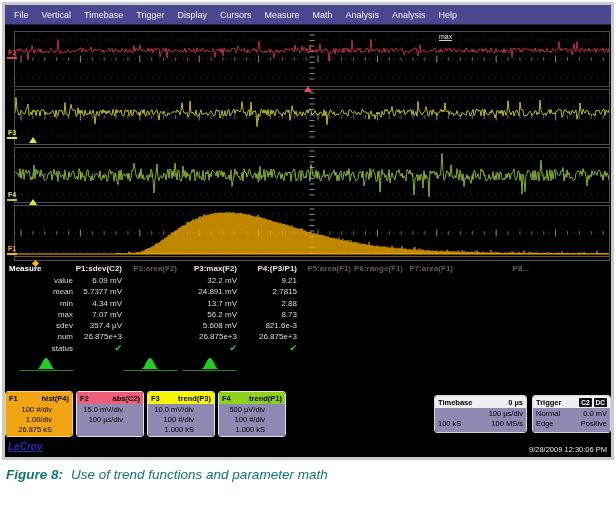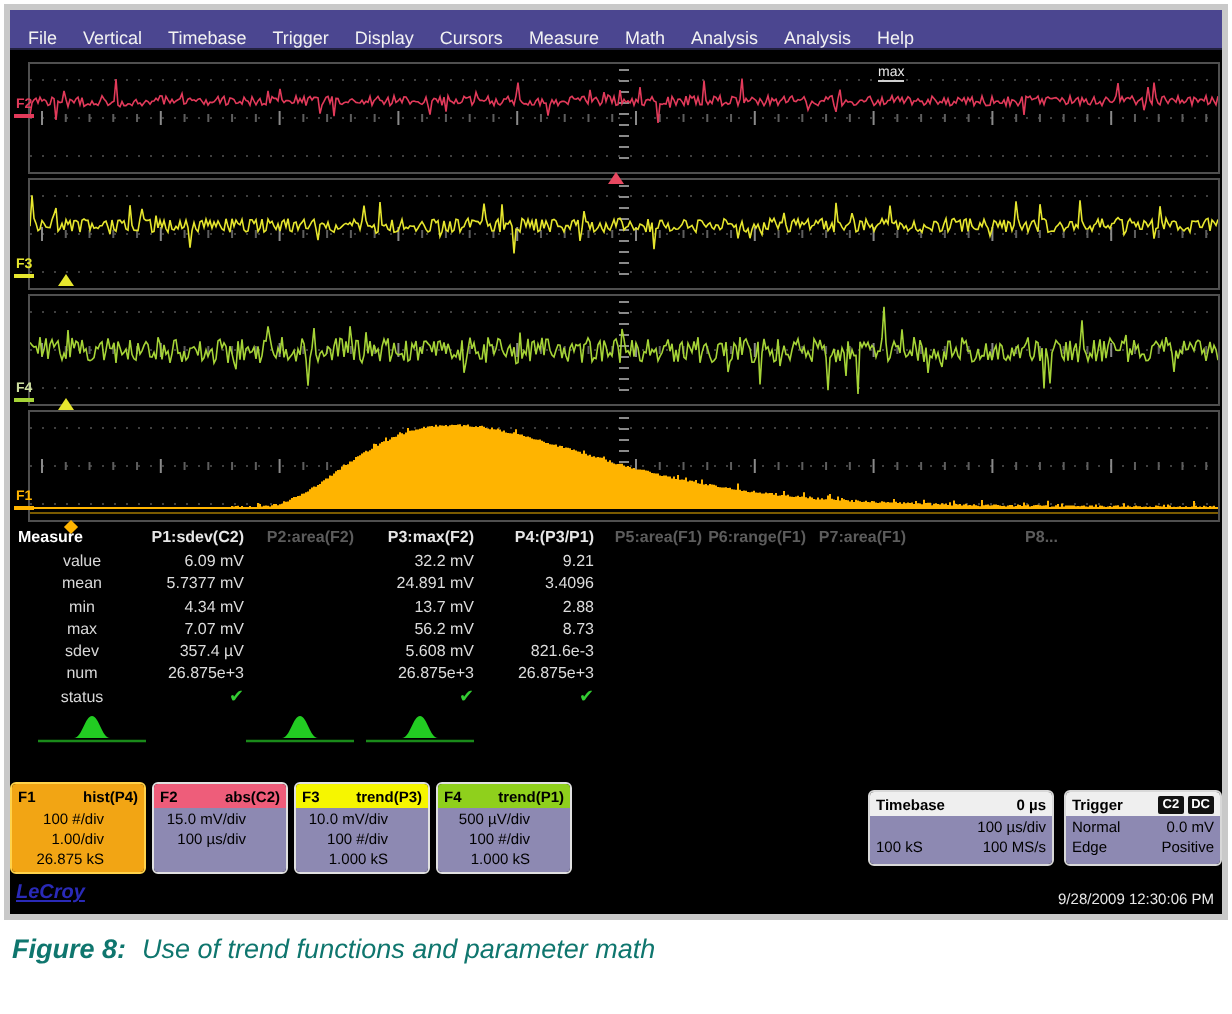--- a/index.html
+++ b/index.html
@@ -4,42 +4,42 @@
 <style>
   html,body{margin:0;padding:0;background:#fff;}
   .page{position:relative;width:616px;height:507px;background:#ffffff;overflow:hidden;
         font-family:"Liberation Sans",sans-serif;}
   .frame{position:absolute;left:2px;top:2px;width:612px;height:458px;background:#c9c9c9;
          box-sizing:border-box;padding:3px;}
   .scope{position:relative;width:100%;height:100%;background:#000;overflow:hidden;}
 
   
   .menubar{position:absolute;left:0;top:0;width:100%;height:20px;background:#4b4690;
-           display:flex;align-items:flex-end;gap:13px;padding-left:9px;box-sizing:border-box;
+           display:flex;align-items:center;gap:13px;padding-left:9px;box-sizing:border-box;
            border-bottom:1px solid #23213f;}
   .menu-item{color:#f2f2f2;font-size:9px;line-height:10px;cursor:default;}
 
   
   .panel{position:absolute;left:9px;width:594px;height:54px;border:1px solid #4f4f4f;
          box-sizing:content-box;background:#000;}
   .panel svg{display:block;width:594px;height:54px;}
   .max-label{position:absolute;left:424px;top:1px;color:#e8e8e8;font-size:7px;
              border-bottom:1px solid #cfcfcf;padding-bottom:0px;}
   .ch-label{position:absolute;left:2px;font-size:7px;font-weight:bold;
             border-bottom:2px solid;line-height:8px;padding:0 1px;}
   .marker{position:absolute;width:0;height:0;}
   .tri-up{border-left:4px solid transparent;border-right:4px solid transparent;border-bottom:6px solid;}
   .diamond{width:5px;height:5px;transform:rotate(45deg);}
 
   
   .measure-table{position:absolute;left:4px;top:258px;width:600px;display:grid;
      grid-template-columns:64px 49px 55px 60px 60px 54px 52px 50px 76px;
      font-size:8px;line-height:11.3px;color:#dcdcdc;}
   .mt-head{font-weight:bold;color:#e6e6e6;text-align:right;height:12px;line-height:12px;}
-  .mt-label{text-align:center;color:#d8d8d8;font-weight:normal;}
+  .mt-label{text-align:right;color:#d8d8d8;font-weight:normal;}
   .mt-title{font-weight:bold;color:#ffffff;text-align:left;}
   .mt-val{text-align:right;}
   .dim{color:#5c5c5c;}
   .mt-check{color:#33cc33;text-align:right;font-size:9px;}
   .mt-histo{height:20px;display:flex;align-items:center;justify-content:flex-end;}
 
   
   .desc-box{position:absolute;top:386px;height:46px;border-radius:3px;overflow:hidden;
             box-sizing:border-box;border:1px solid #d8d8d8;font-size:7.5px;color:#000;}
   .db-head{height:12px;display:flex;justify-content:space-between;align-items:center;
@@ -380,21 +380,21 @@
           <div class="mt-val">32.2 mV</div>
           <div class="mt-val">9.21</div>
           <div class="mt-val"></div>
           <div class="mt-val"></div>
           <div class="mt-val"></div>
           <div class="mt-val"></div>
           <div class="mt-label">mean</div>
           <div class="mt-val">5.7377 mV</div>
           <div class="mt-val"></div>
           <div class="mt-val">24.891 mV</div>
-          <div class="mt-val">3.4096</div>
+          <div class="mt-val">2.7815</div>
           <div class="mt-val"></div>
           <div class="mt-val"></div>
           <div class="mt-val"></div>
           <div class="mt-val"></div>
           <div class="mt-label">min</div>
           <div class="mt-val">4.34 mV</div>
           <div class="mt-val"></div>
           <div class="mt-val">13.7 mV</div>
           <div class="mt-val">2.88</div>
           <div class="mt-val"></div>

